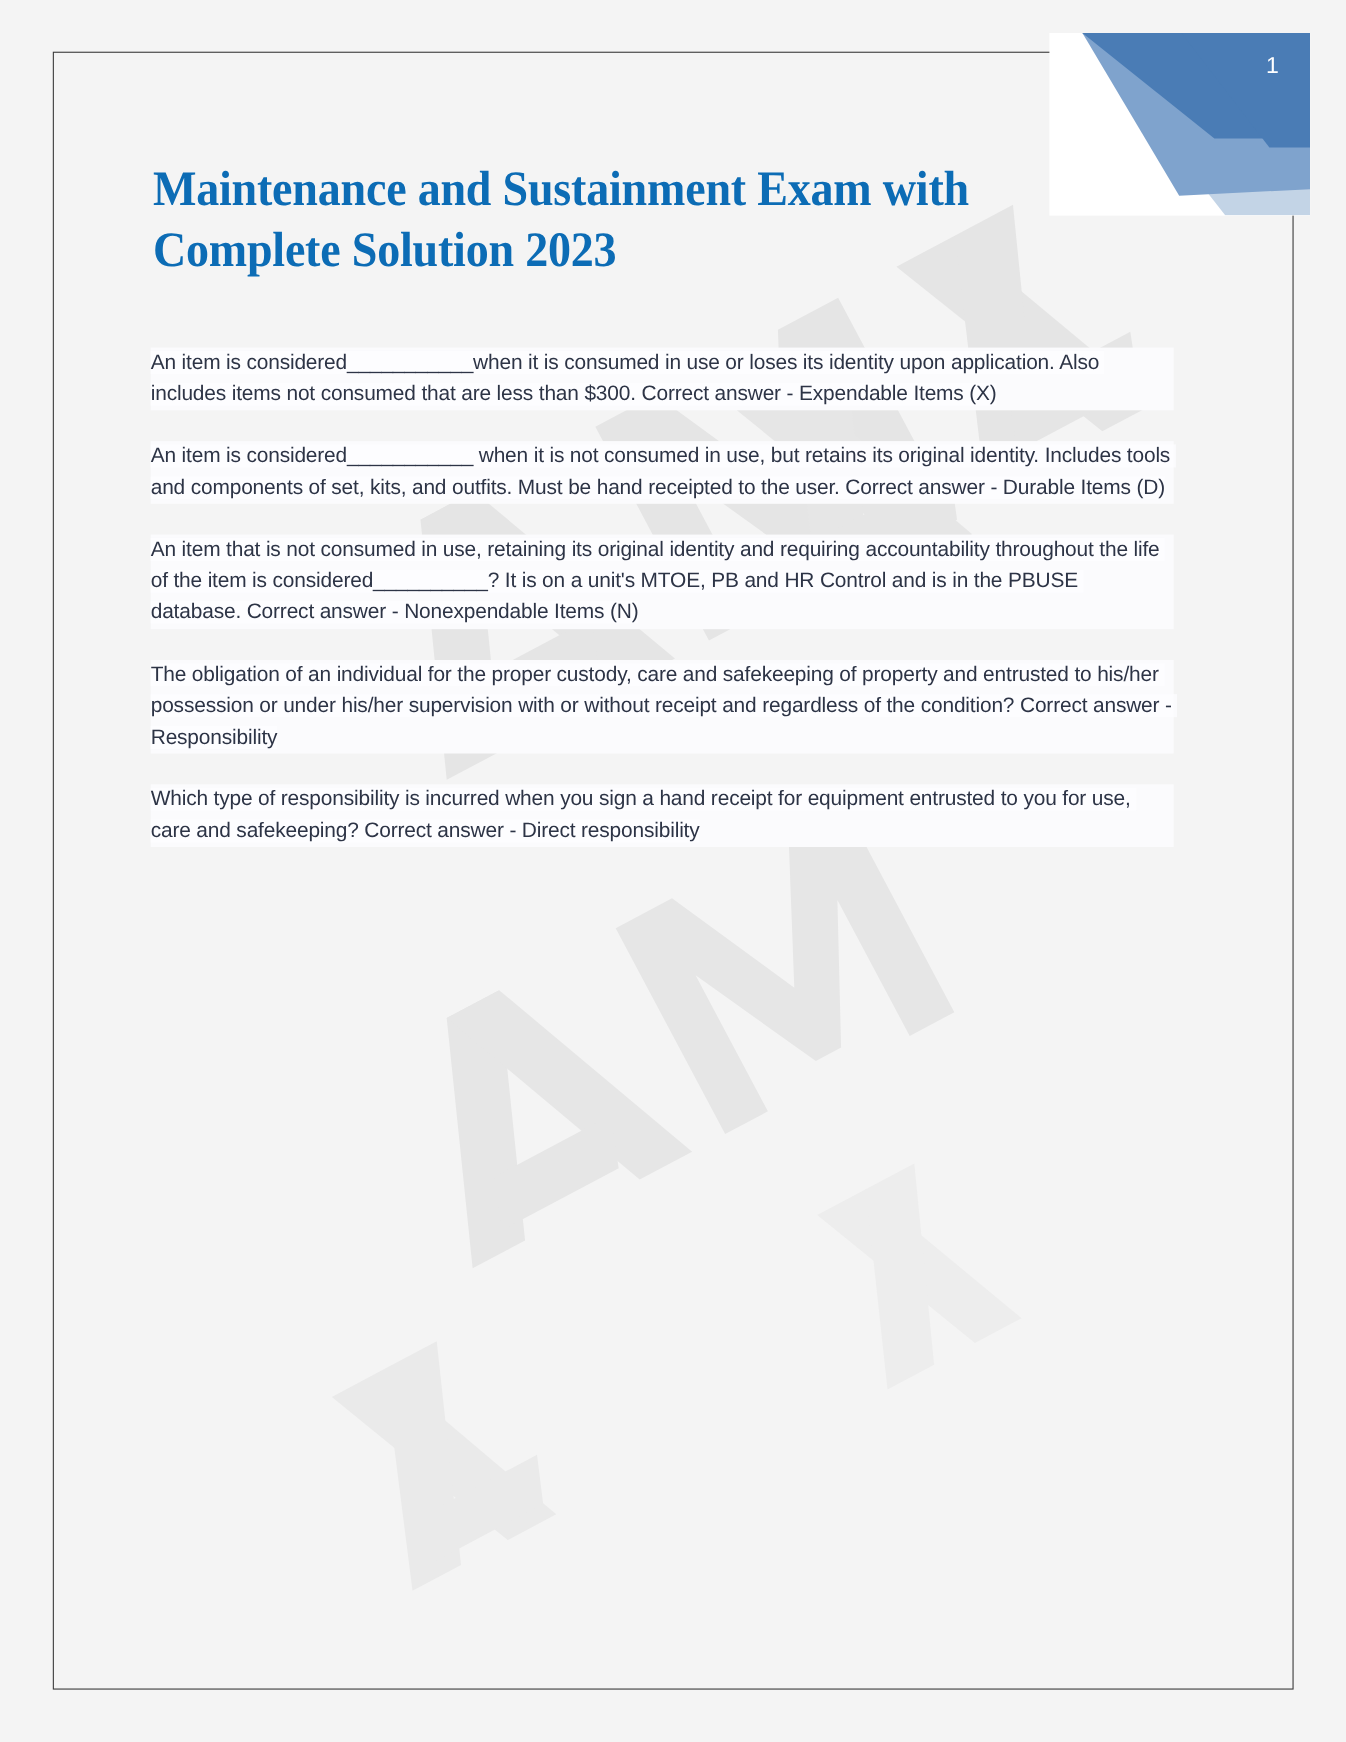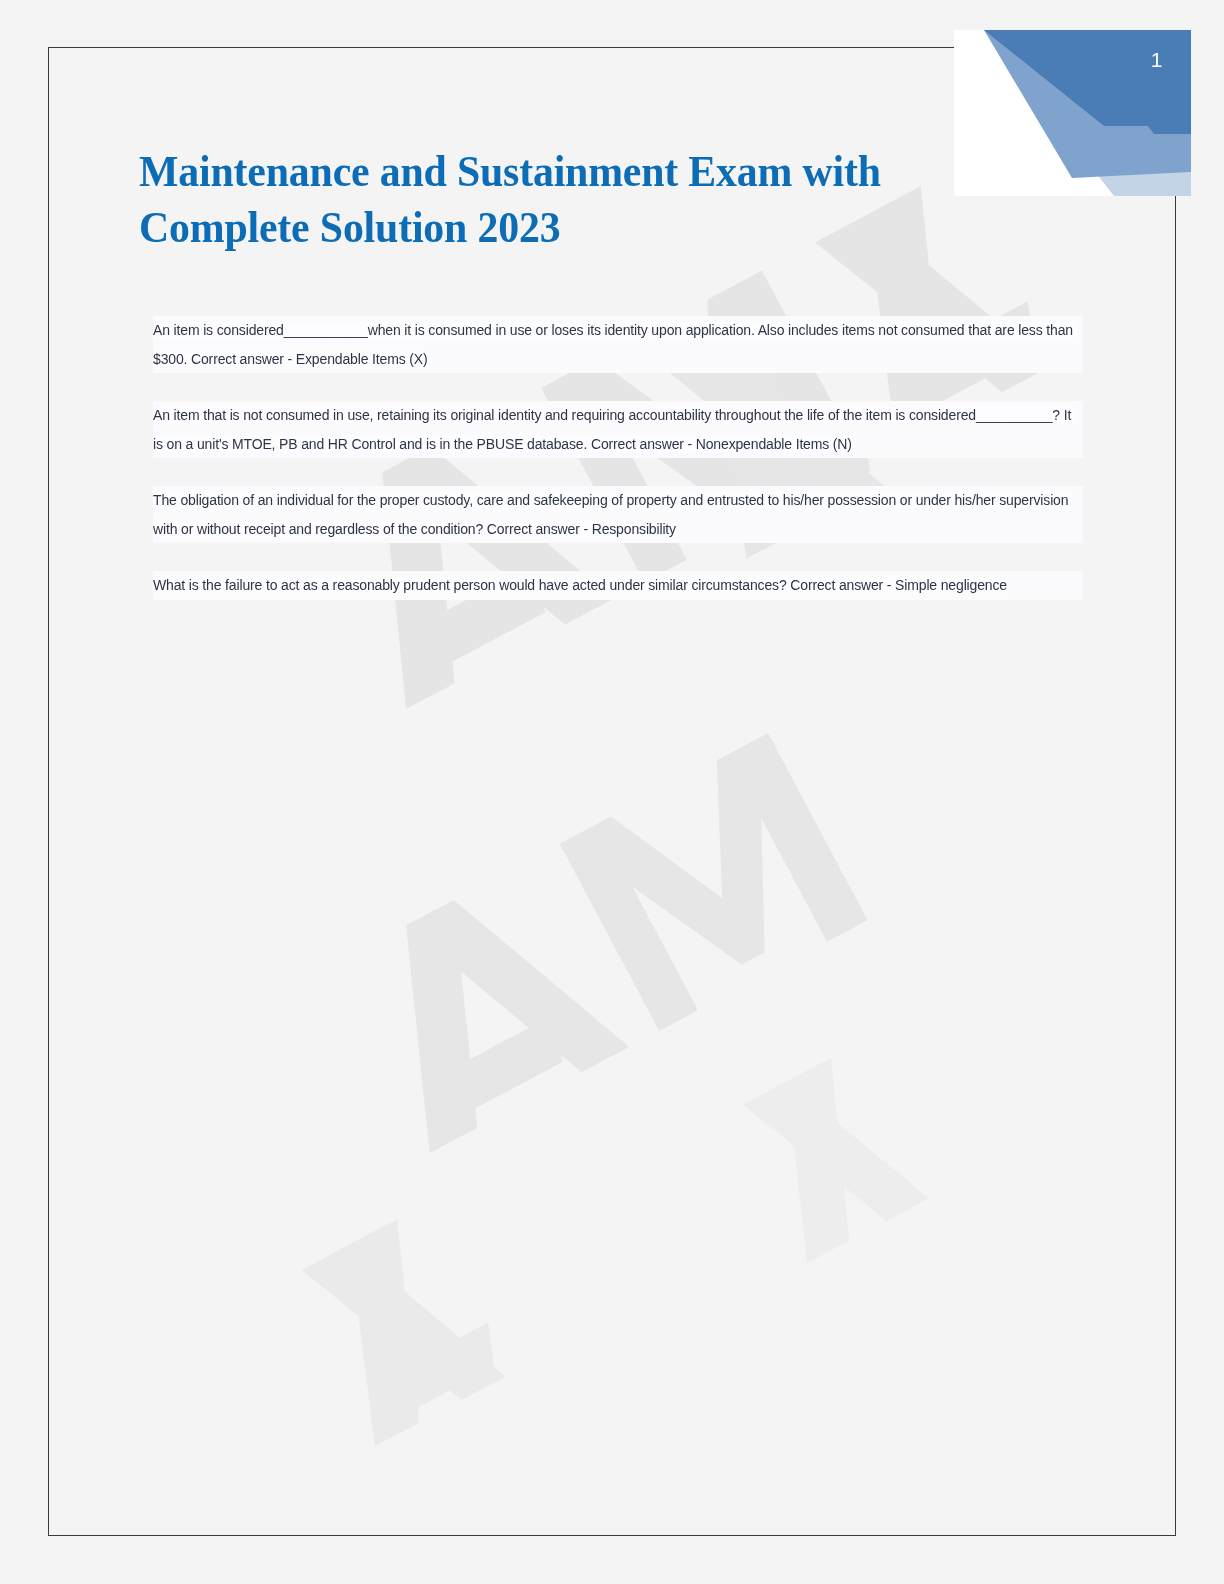--- a/index.html
+++ b/index.html
@@ -82,27 +82,27 @@
     letter-spacing: -0.2px;
     font-stretch: condensed;
     transform: scaleX(0.93);
     transform-origin: left top;
     white-space: pre-wrap;
   }
 
   
   #body-text {
     position: absolute;
-    left: 104px;
+    left: 88px;
     top: 268px;
     width: 930px;
     z-index: 3;
     color: #2d3446;
     font-family: "Liberation Sans", sans-serif;
-    font-size: 14px;
+    font-size: 19px;
     line-height: 28.5px;
     letter-spacing: -0.15px;
   }
   .para {
     margin: 0 0 28px 0;
     text-align: left;
     white-space: pre-wrap;
     background: linear-gradient(#fbfbfd, #fbfbfd);
     background-size: 100% 26px;
     background-repeat: repeat-y;
@@ -160,18 +160,19 @@
       <polygon points="30,0 237,0 237,166 160,166" fill="#c3d4e6"></polygon>
       <polygon points="30,0 237,0 237,142 118,148" fill="#7fa3cd"></polygon>
       <polygon points="30,0 237,0 237,96 150,96" fill="#4a7cb5"></polygon>
       <polygon points="120,0 237,0 237,104 200,104" fill="#4a7cb5"></polygon>
     </svg>
     <div id="page-number">1</div>
   </div>
 
   <div id="body-text">
     <p class="para"><span class="txt">An item is considered___________when it is consumed in use or loses its identity upon application. Also includes items not consumed that are less than $300. Correct answer - Expendable Items (X)</span></p>
+    <p class="para"><span class="txt">An item is considered___________ when it is not consumed in use, but retains its original identity. Includes tools and components of set, kits, and outfits. Must be hand receipted to the user. Correct answer - Durable Items (D)</span></p>
     <p class="para"><span class="txt">An item that is not consumed in use, retaining its original identity and requiring accountability throughout the life of the item is considered__________? It is on a unit's MTOE, PB and HR Control and is in the PBUSE database. Correct answer - Nonexpendable Items (N)</span></p>
     <p class="para"><span class="txt">The obligation of an individual for the proper custody, care and safekeeping of property and entrusted to his/her possession or under his/her supervision with or without receipt and regardless of the condition? Correct answer - Responsibility</span></p>
-    <p class="para"><span class="txt">What is the failure to act as a reasonably prudent person would have acted under similar circumstances? Correct answer - Simple negligence</span></p>
+    <p class="para"><span class="txt">Which type of responsibility is incurred when you sign a hand receipt for equipment entrusted to you for use, care and safekeeping? Correct answer - Direct responsibility</span></p>
   </div>
 
 </div>
 
 </body></html>

